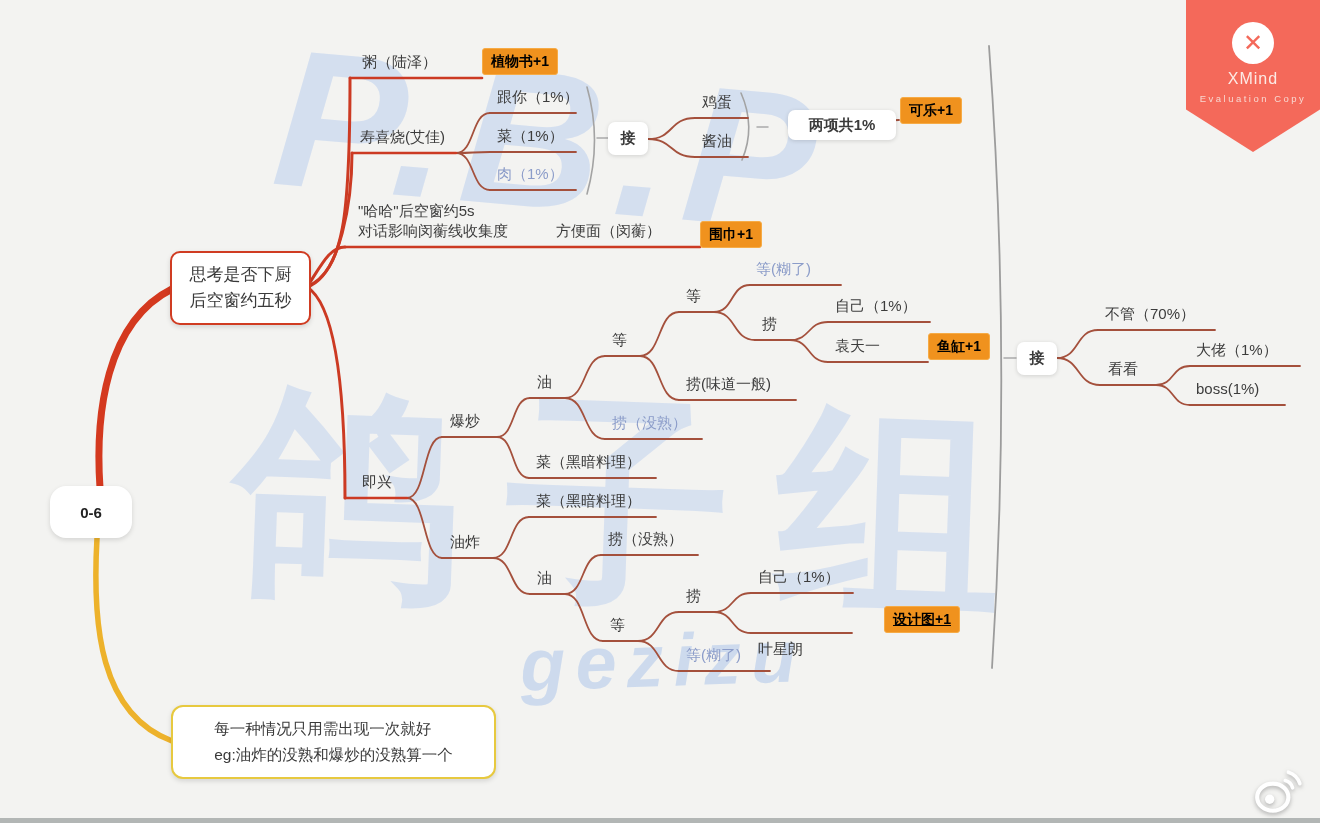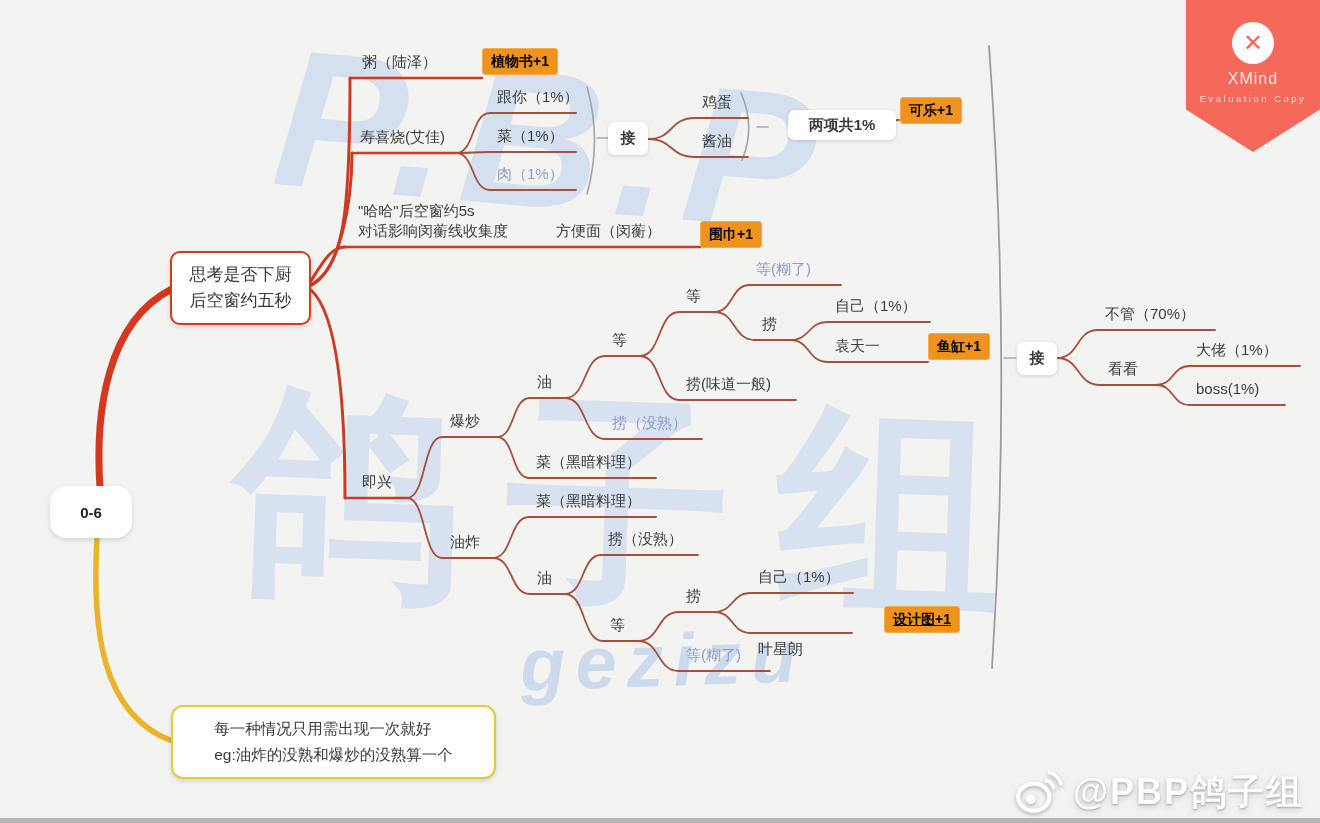--- a/index.html
+++ b/index.html
@@ -190,17 +190,16 @@
     <div class="tag">Evaluation Copy</div>
   </div>
 
   <div id="credit">
     <svg width="52" height="50" viewBox="0 0 48 48">
       <ellipse cx="19" cy="29" rx="15" ry="13" fill="none" stroke="#ffffff" stroke-width="4"></ellipse>
       <circle cx="16" cy="31" r="4.5" fill="#ffffff"></circle>
       <path d="M31,13 A10,10 0 0 1 38,20" fill="none" stroke="#ffffff" stroke-width="3.5" stroke-linecap="round"></path>
       <path d="M34,5 A17,17 0 0 1 45,16" fill="none" stroke="#ffffff" stroke-width="3.5" stroke-linecap="round"></path>
     </svg>
-    <span class="handle">@PBP鸽子组</span>
   </div>
 
   <div id="bottom-strip"></div>
 </div>
 
 </body></html>

